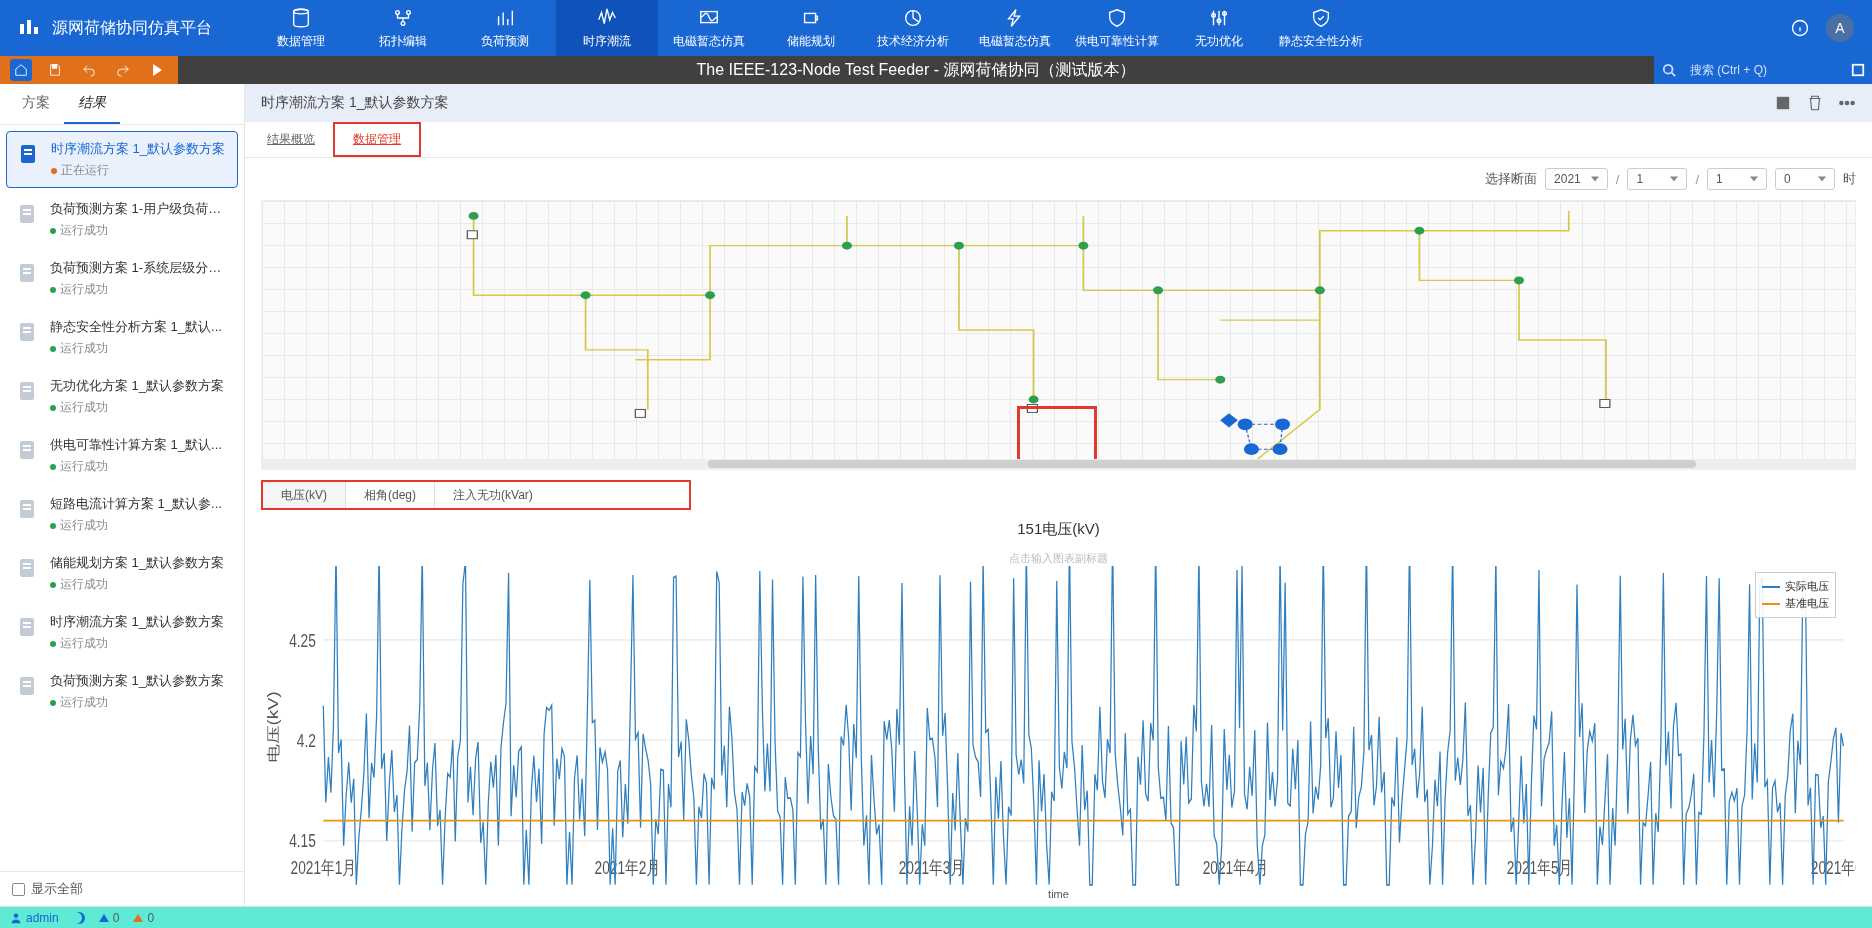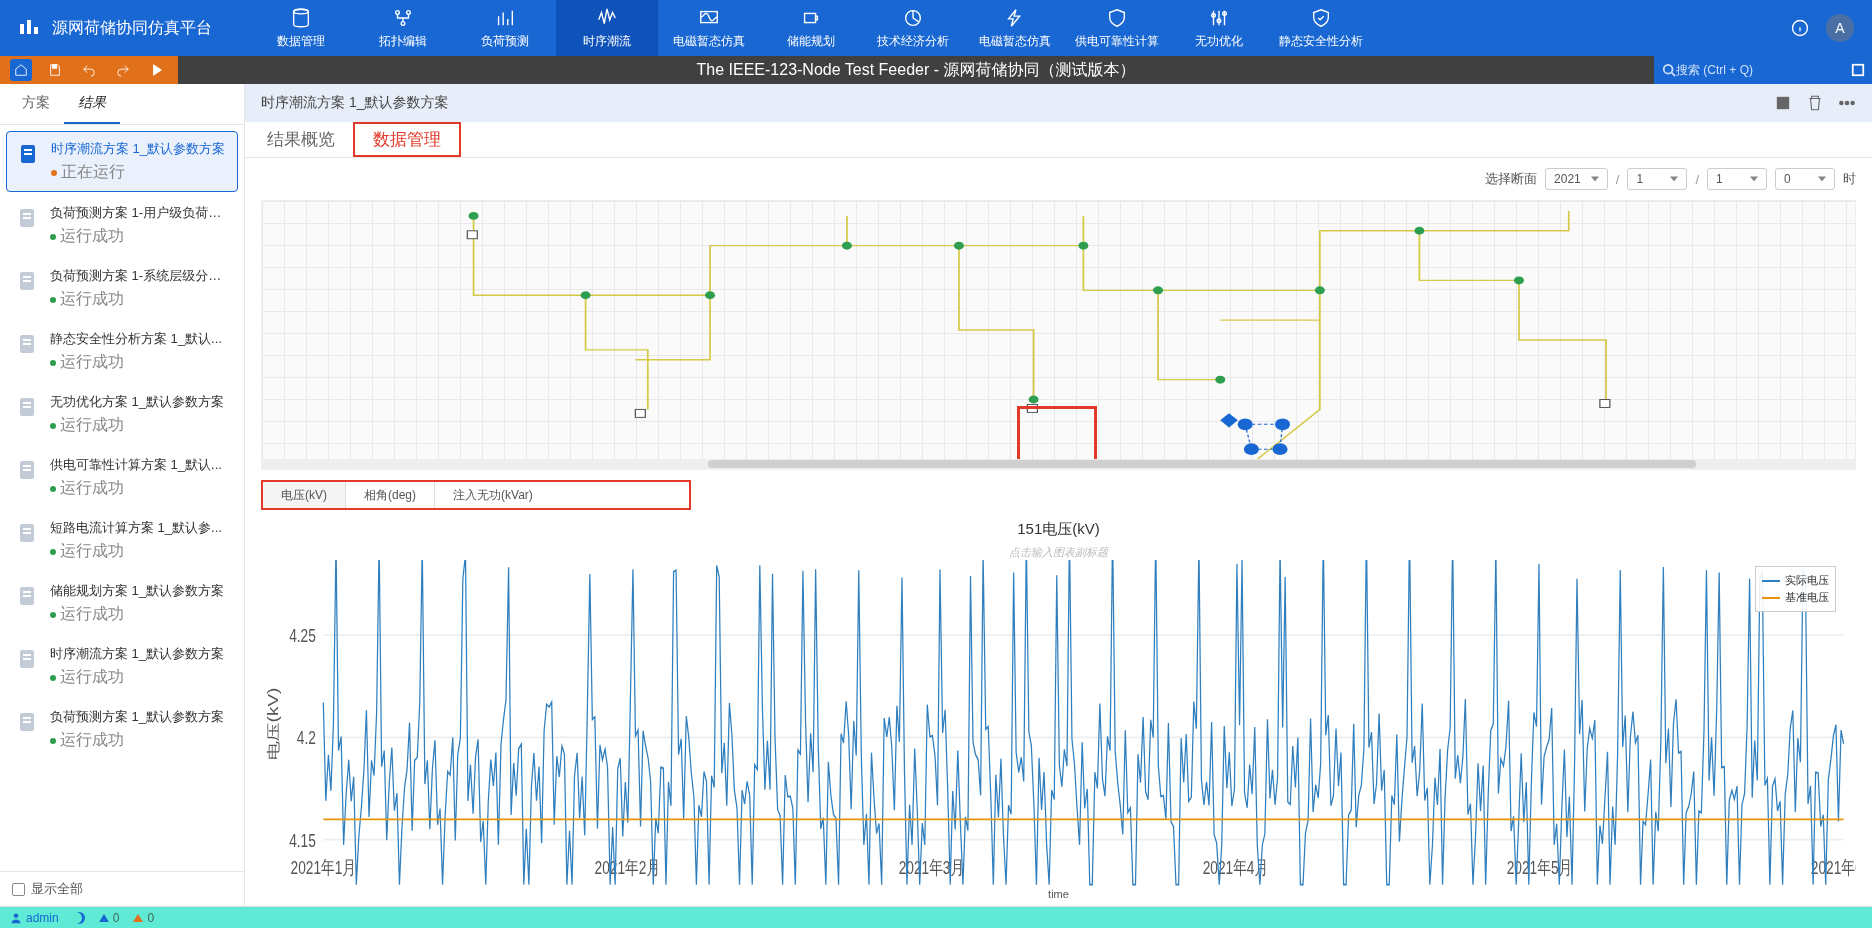--- a/index.html
+++ b/index.html
@@ -21,21 +21,21 @@
 .hr-icon svg { stroke:#fff; fill:none; stroke-width:1.6; width:100%; height:100%; }
 .avatar { width: 28px; height: 28px; border-radius: 50%; background: #4a6fa5; display: flex; align-items: center; justify-content: center; color: #fff; font-weight: 500; font-size:14px; }
 
 
 .tool-row { display: flex; align-items: stretch; height: 28px; }
 .tool-left { background: #e1701a; display: flex; align-items:center; gap: 12px; padding: 0 10px; }
 .tool-left .tb { width: 22px; height: 22px; display:flex; align-items:center; justify-content:center; cursor:pointer; border-radius:3px; }
 .tool-left .tb:first-child { background:#1967d2; }
 .tool-left .tb svg { width:14px; height:14px; stroke:#fff; fill:#fff; }
 .tool-center { flex: 1; background: #404040; color: #fff; display:flex; align-items:center; justify-content:center; font-size: 16px; }
-.tool-search { background:#1967d2; display:flex; align-items:center; padding: 0 8px; min-width: 190px; color:#cfe0fb; font-size:12px; gap:0; }
+.tool-search { background:#1967d2; display:flex; align-items:center; padding: 0 8px; min-width: 190px; color:#cfe0fb; font-size:12px; gap:14px; }
 .tool-search svg{ width:14px; height:14px; stroke:#cfe0fb; fill:none; stroke-width:2;}
 .tool-expand { background:#1967d2; width:28px; display:flex; align-items:center; justify-content:center; cursor:pointer;}
 .tool-expand svg{ width:14px; height:14px; stroke:#fff; fill:none; stroke-width:2;}
 
 
 .body { flex:1; display:flex; min-height:0; }
 
 
 .left-panel { width: 245px; border-right:1px solid #e6e6e6; display:flex; flex-direction:column; background:#fff; }
 .left-tabs { display:flex; border-bottom:1px solid #e6e6e6; padding: 0 8px; }
@@ -43,37 +43,37 @@
 .left-tab.active { color:#222; border-bottom:2px solid #1967d2; font-weight:500;font-style:italic; }
 .plan-list { flex:1; overflow-y:auto; padding: 6px; }
 .plan-item { display:flex; gap:10px; padding:8px 10px; border-radius:4px; margin-bottom:4px; cursor:pointer; align-items:flex-start;}
 .plan-item.active { border:1px solid #1967d2; background:#eaf1fd; }
 .plan-icon { width:24px; height:24px; margin-top:2px; display:flex; align-items:center; justify-content:center; }
 .plan-icon svg { width:100%; height:100%; fill:#c2cbd6; }
 .plan-item.active .plan-icon svg { fill:#1967d2; }
 .plan-text { flex:1; min-width:0; }
 .plan-title { font-size:13px; color:#333; white-space:nowrap; overflow:hidden; text-overflow:ellipsis; margin-bottom:4px; }
 .plan-item.active .plan-title { color:#1967d2; }
-.plan-status { font-size:16px; color:#888; display:flex; align-items:center; gap:4px; }
+.plan-status { font-size:12px; color:#888; display:flex; align-items:center; gap:4px; }
 .plan-status .dot { width:6px; height:6px; border-radius:50%; }
 .dot.running { background:#e1701a; }
 .dot.ok { background:#2e9e4f; }
 .show-all { padding:8px 12px; border-top:1px solid #e6e6e6; font-size:13px; color:#555; display:flex; align-items:center; gap:6px; }
 .show-all .cb { width:13px; height:13px; border:1px solid #888; border-radius:2px; display:inline-block;}
 
 
 .main-panel { flex:1; display:flex; flex-direction:column; min-width:0; }
 .crumb-row { background:#e8eef9; padding:10px 16px; font-size:14px; display:flex; align-items:center; }
 .crumb-title { flex:1; color:#444; }
 .crumb-actions { display:flex; gap:14px; }
 .crumb-actions .ci { width:18px; height:18px; cursor:pointer; display:flex; align-items:center; justify-content:center;}
 .crumb-actions svg { width:100%; height:100%; stroke:#666; fill:#666; }
 
 .sub-tabs { display:flex; border-bottom:1px solid #e6e6e6; padding:0 4px; height:36px; align-items:stretch; }
-.sub-tab { padding:8px 18px; font-size:17px; cursor:pointer; color:#666; display:flex; align-items:center; }
+.sub-tab { padding:8px 18px; font-size:12px; cursor:pointer; color:#666; display:flex; align-items:center;text-decoration:underline; }
 .sub-tab.hl { border:2px solid #e23a2a; color:#e23a2a; }
 
 .section-bar { display:flex; justify-content:flex-end; align-items:center; gap:8px; padding:10px 16px; font-size:13px; color:#555;}
 .sel { border:1px solid #ccc; border-radius:3px; padding:3px 26px 3px 8px; font-size:12px; position:relative; cursor:pointer; min-width:60px; background:#fff; }
 .sel::after { content:""; position:absolute; right:8px; top:50%; transform:translateY(-50%); border-left:4px solid transparent; border-right:4px solid transparent; border-top:5px solid #888;}
 .sep { color:#999; }
 
 .topology { height:270px; margin:0 16px; position:relative; border:1px solid #eee;
   background-color:#fafafa;
   background-image:linear-gradient(#e9e9e9 1px, transparent 1px), linear-gradient(90deg, #e9e9e9 1px, transparent 1px);
@@ -86,21 +86,21 @@
 .topo-scroll { position:absolute; bottom:0; left:0; right:0; height:10px; background:#eee;}
 .topo-scroll .thumb { position:absolute; left:28%; right:10%; top:1px; bottom:1px; background:#cfcfcf; border-radius:4px;}
 
 .metric-tabs { display:flex; margin:10px 16px 0; border:2px solid #e23a2a; width:430px; height:30px; align-items:stretch; }
 .metric-tab { padding:0 18px; font-size:12px; display:flex; align-items:center; cursor:pointer; color:#555; border-right:1px solid #ddd; }
 .metric-tab.active { background:#f5f5f5; }
 .metric-tab:last-child { border-right:none; }
 
 .chart-wrap { flex:1; display:flex; flex-direction:column; padding: 10px 16px 0; min-height:0; }
 .chart-title { text-align:center; font-size:15px; color:#333; }
-.chart-sub { text-align:center; font-size:11px; color:#bbb; margin-top:6px;font-style:italic; }
+.chart-sub { text-align:center; font-size:11px; color:#bbb; margin-top:12px; }
 .chart-area { flex:1; position:relative; min-height:180px; }
 .chart-area svg { position:absolute; inset:0; width:100%; height:100%; }
 .legend { position:absolute; right:20px; top:6px; border:1px solid #ccc; background:rgba(255,255,255,.9); font-size:11px; padding:4px 6px; }
 .legend .row{ display:flex; align-items:center; gap:5px; margin:2px 0;}
 .legend .line{ width:18px; height:2px; }
 .xlabel { text-align:center; font-size:11px; color:#555; padding-bottom:6px;}
 
 
 .status-bar { height:22px; background:#5eead4; display:flex; align-items:center; gap:14px; padding:0 10px; font-size:12px; color:#465; border-top:1px solid #ddd;}
 .status-bar .u{ display:flex; align-items:center; gap:4px; color:#1967d2;}

